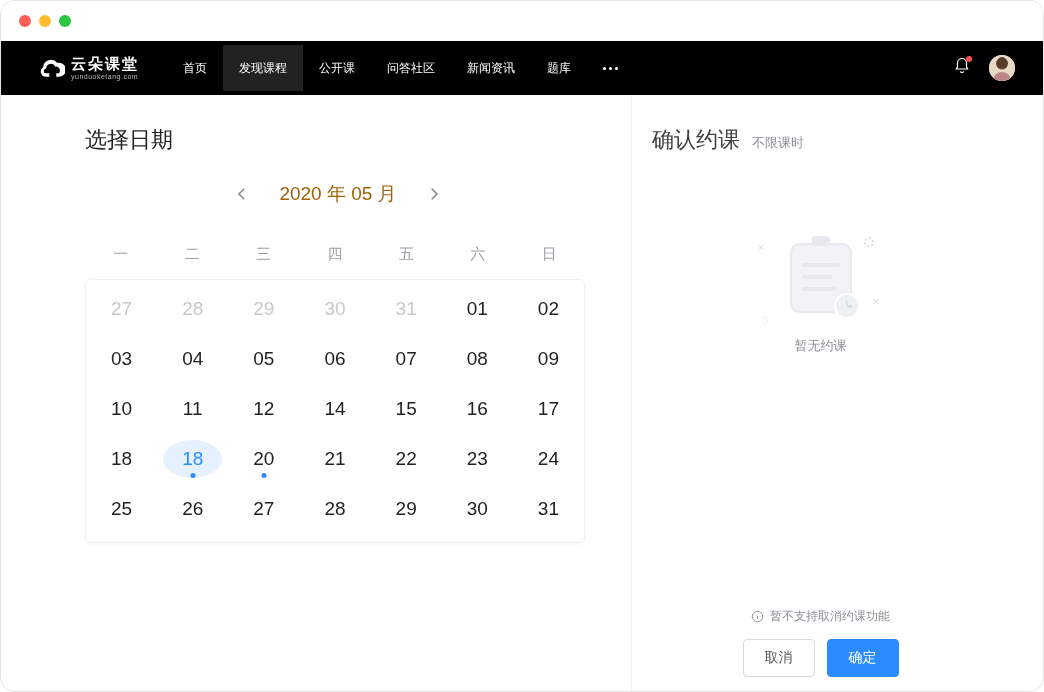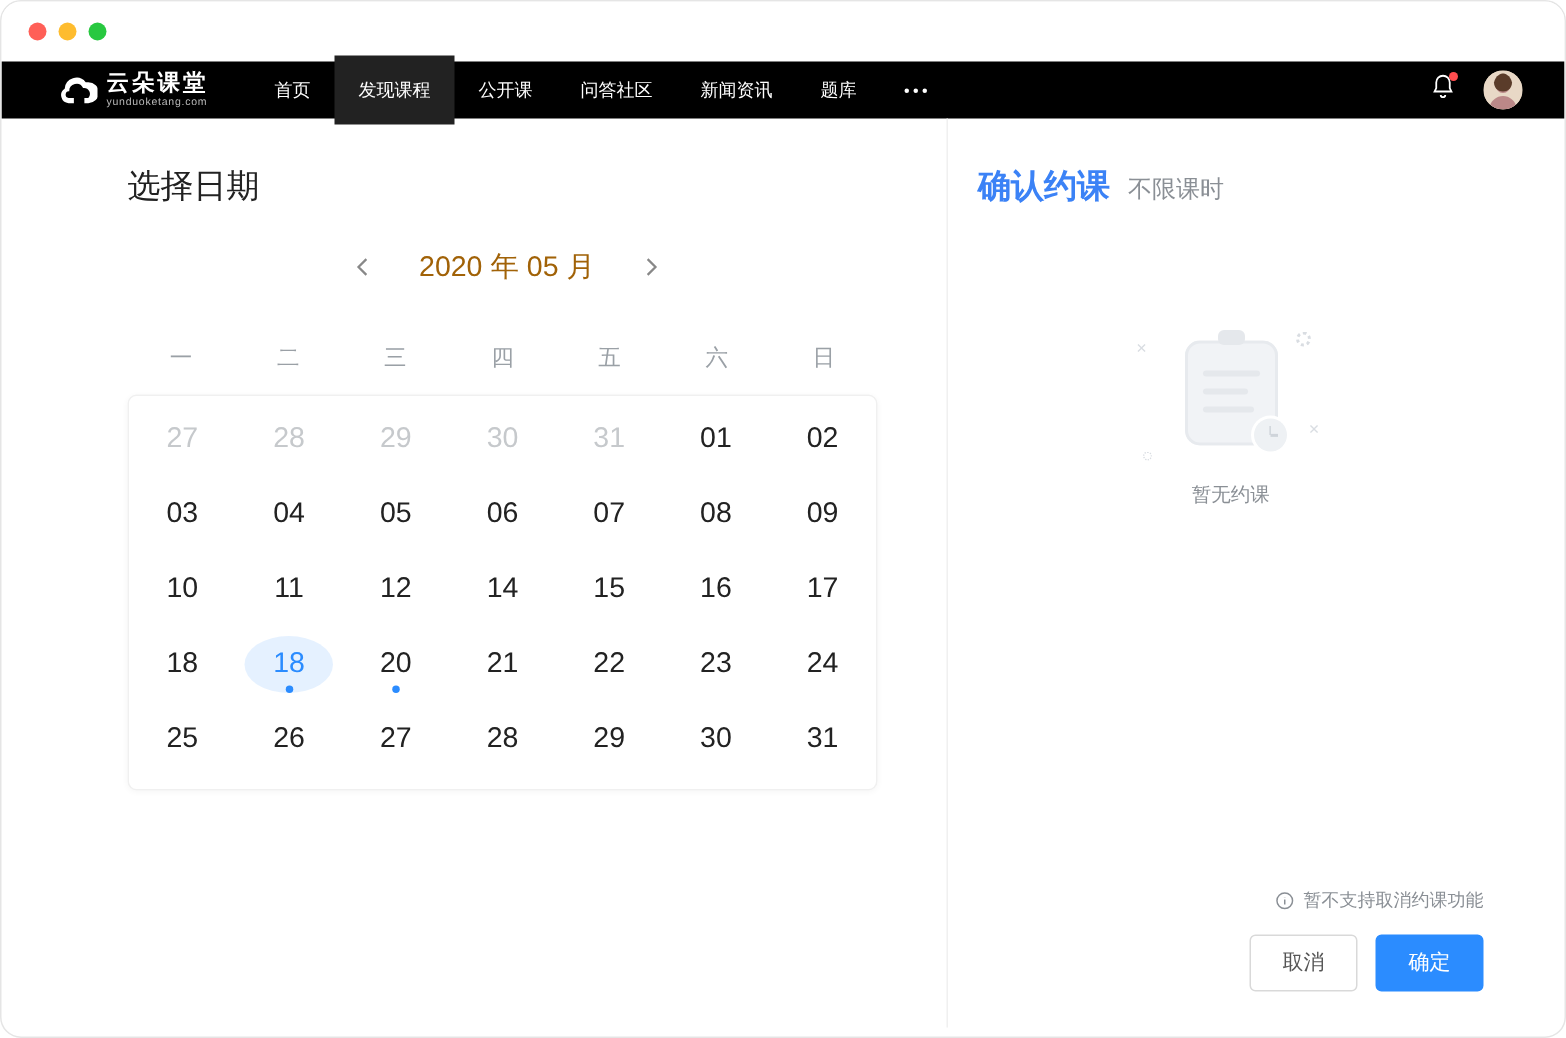--- a/index.html
+++ b/index.html
@@ -18,21 +18,21 @@
     display:flex; align-items:center;
     padding-left:18px;
     background:#fff;
   }
   .dot { width:12px; height:12px; border-radius:50%; margin-right:8px; }
   .dot.red{background:#ff5f57;}
   .dot.yellow{background:#febc2e;}
   .dot.green{background:#28c840;}
 
   .topnav {
-    height:38px;
+    height:54px;
     background:#000;
     display:flex;
     align-items:center;
     padding:0 28px 0 36px;
     color:#fff;
     position:relative;
   }
   .logo-wrap{display:flex;align-items:center;margin-right:28px;}
   .logo-icon{width:28px;height:28px;margin-right:6px;flex:0 0 auto;}
   .logo-text{display:flex;flex-direction:column;line-height:1;}
@@ -101,32 +101,32 @@
 
   
   .right{
     flex:1;
     padding:30px 54px 0 20px;
     border-left:1px solid #f0f0f0;
     display:flex;flex-direction:column;
     position:relative;
   }
   .right-head{display:flex;align-items:baseline;gap:12px;margin-bottom:8px;}
-  .right-head h2{font-size:22px;font-weight:700;color:#3b82f6;}
-  .right-head .sub{font-size:16px;color:#8a8f95;}
+  .right-head h2{font-size:22px;font-weight:400;color:#404040;}
+  .right-head .sub{font-size:13px;color:#8a8f95;}
   .empty-area{
     flex:0 0 auto;
     display:flex;flex-direction:column;align-items:center;justify-content:center;
     margin-top:70px;
   }
   .empty-icon{width:90px;height:90px;position:relative;}
   .empty-text{margin-top:14px;font-size:13px;color:#8a8f95;}
   .right-footer{
     position:absolute;left:20px;right:54px;bottom:24px;
-    display:flex;flex-direction:column;align-items:flex-end;gap:14px;
+    display:flex;flex-direction:column;align-items:center;gap:14px;
   }
   .notice{display:flex;align-items:center;gap:6px;color:#8a8f95;font-size:12px;}
   .notice-icon{width:13px;height:13px;}
   .btn-row{display:flex;gap:12px;}
   .btn{
     min-width:72px;height:38px;border-radius:4px;border:1px solid #d9d9d9;
     background:#fff;font-size:14px;color:#555;cursor:pointer;
     display:flex;align-items:center;justify-content:center;
   }
   .btn.primary{background:#2b8cff;border-color:#2b8cff;color:#fff;}

